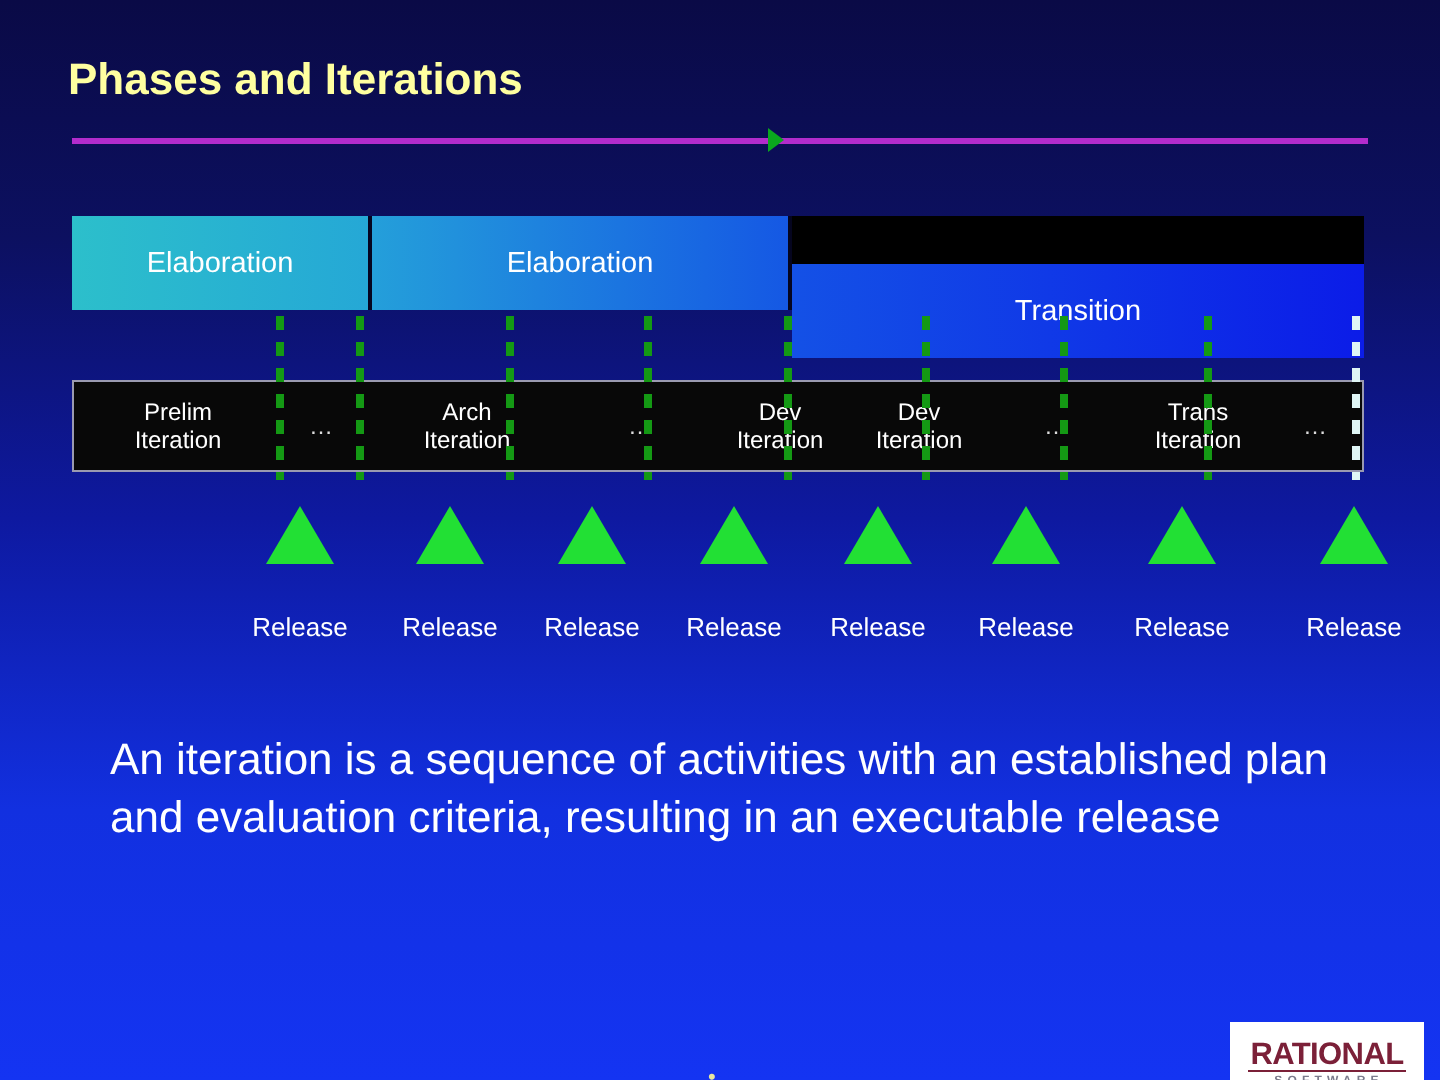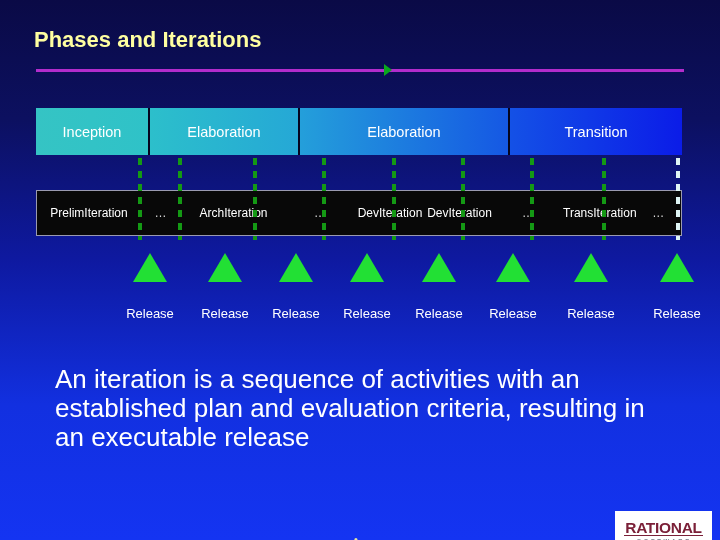--- a/index.html
+++ b/index.html
@@ -73,21 +73,21 @@
     height: 47px;
     display: flex;
     align-items: center;
     justify-content: center;
     color: #ffffff;
     font-size: 14.5px;
     box-sizing: border-box;
     border-right: 2px solid #05051f;
     overflow: hidden;
   }
-  .phase-cell:last-child { border-right: none; }
+  .phase-cell:last-child { border-right: none; margin-top: 24px; }
 
   .phase-inception    { flex: 0 0 114px;  background: linear-gradient(to right, #35c4c4, #2fc2c8); }
   .phase-elaboration  { flex: 0 0 150px;  background: linear-gradient(to right, #2cbfcb, #25a8d6); }
   .phase-construction { flex: 0 0 210px;  background: linear-gradient(to right, #249fda, #1558e4); }
   .phase-transition   { flex: 1 1 auto;   background: linear-gradient(to right, #1451e6, #0b1ce8); }
 
   
   #iteration-row {
     position: absolute;
     left: 36px;
@@ -96,21 +96,21 @@
     height: 46px;
     display: flex;
     background: #080808;
     border: 1px solid #9a9ab0;
     box-sizing: border-box;
   }
   .iter-cell {
     position: relative;
     height: 100%;
     display: flex;
-    flex-direction: row;
+    flex-direction: column;
     align-items: center;
     justify-content: center;
     color: #ffffff;
     font-size: 12px;
     line-height: 14px;
     box-sizing: border-box;
     text-align: center;
     white-space: nowrap;
   }
   .iter-cell .line { display: block; }
@@ -156,21 +156,21 @@
     white-space: nowrap;
   }
 
   
   #body-text {
     position: absolute;
     left: 55px;
     top: 365px;
     width: 625px;
     color: #ffffff;
-    font-size: 26px;
+    font-size: 22px;
     line-height: 29px;
   }
 
   
   #logo {
     position: absolute;
     left: 615px;
     top: 511px;
     width: 97px;
     height: 42px;
@@ -212,23 +212,20 @@
 </head>
 <body>
 
 <div id="slide">
 
   <div id="title">Phases and Iterations</div>
   <div id="title-rule"></div>
   <div id="title-rule-marker"></div>
 
   <div id="phase-row">
-    <div class="phase-cell phase-inception">
-      <span>Inception</span>
-    </div>
     <div class="phase-cell phase-elaboration">
       <span>Elaboration</span>
     </div>
     <div class="phase-cell phase-construction">
       <span>Elaboration</span>
     </div>
     <div class="phase-cell phase-transition">
       <span>Transition</span>
     </div>
   </div>

